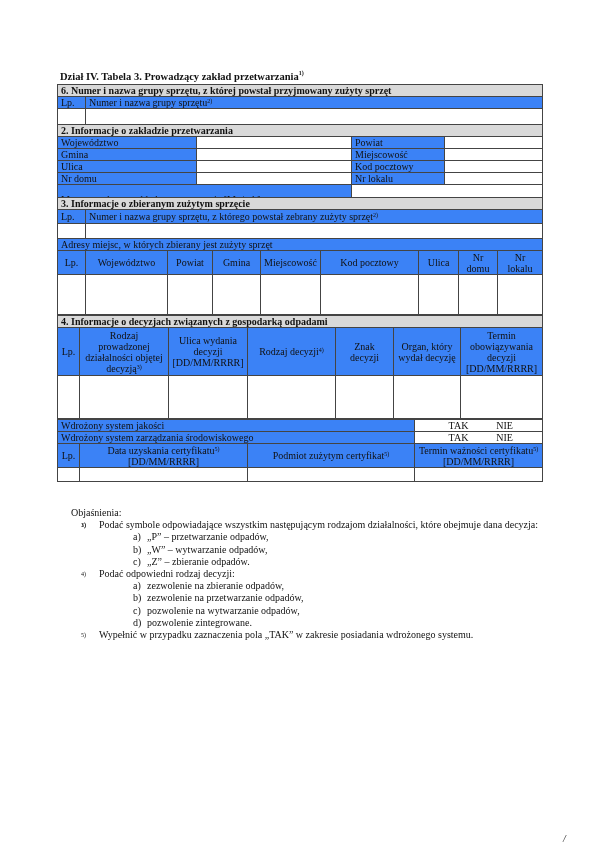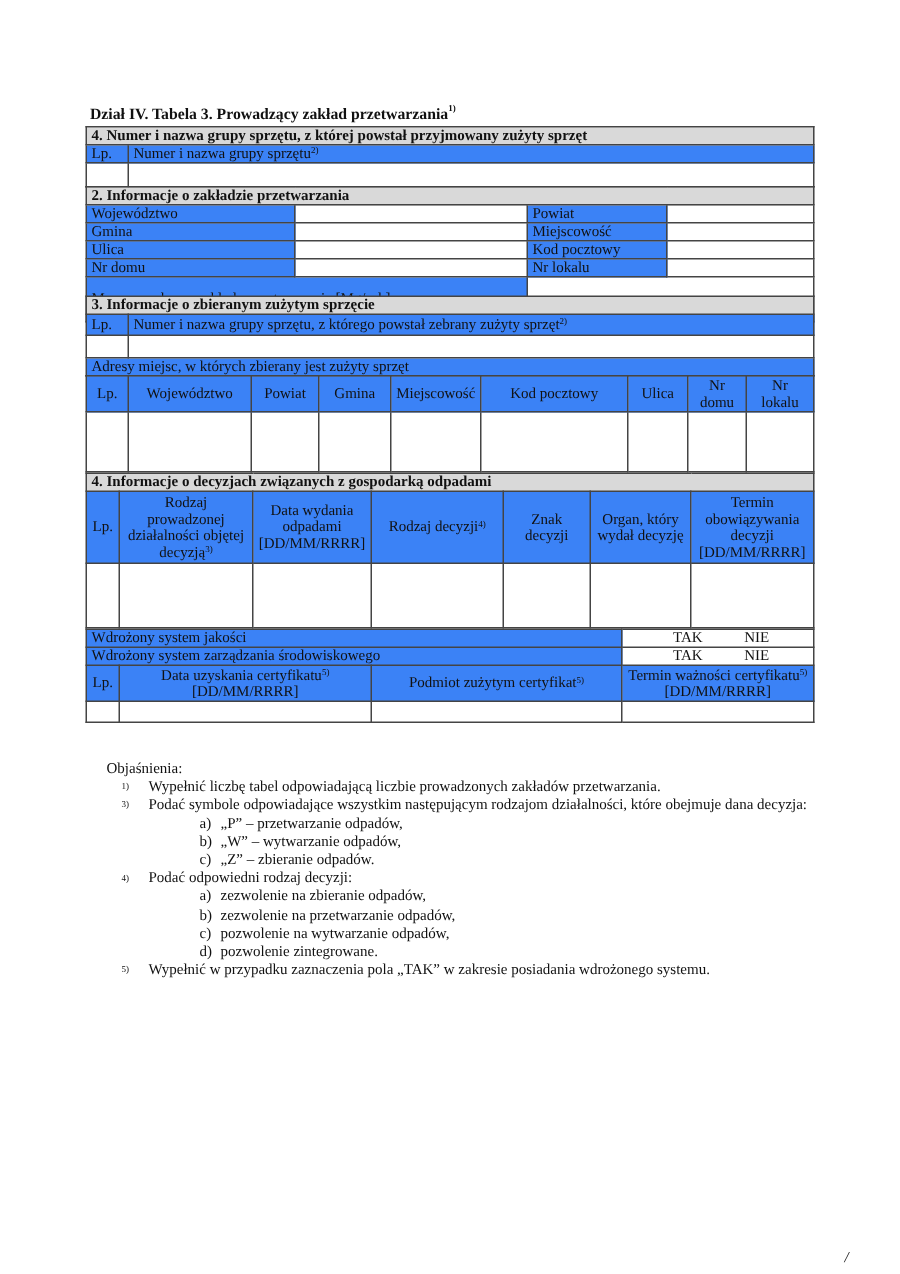--- a/index.html
+++ b/index.html
@@ -23,21 +23,21 @@
 
 <div class="title"><span>Dział IV. Tabela 3. Prowadzący zakład przetwarzania</span><sup>1)</sup></div>
 
 <table style="top:84px;">
   <colgroup>
       <col style="width:28px">
       <col>
     </colgroup>
   <tbody>
       <tr>
-        <td colspan="2" class="sec">4. Numer i nazwa grupy sprzętu, z której powstał przyjmowany zużyty sprzęt</td>
+        <td colspan="2" class="sec">6. Numer i nazwa grupy sprzętu, z której powstał przyjmowany zużyty sprzęt</td>
       </tr>
   <tr style="height:12px">
     <td class="g">Lp.</td>
     <td class="g"><span>Numer i nazwa grupy sprzętu</span><sup>2)</sup></td>
   </tr>
   <tr style="height:16px">
     <td></td>
     <td></td>
   </tr>
 </tbody>
@@ -155,21 +155,21 @@
       <col style="width:67px">
       <col>
   </colgroup>
   <tbody>
       <tr>
         <td colspan="7" class="sec">4. Informacje o decyzjach związanych z gospodarką odpadami</td>
       </tr>
   <tr style="height:48px">
     <td class="g c" style="padding:0 1px"><span>Lp.</span></td>
     <td class="g c"><span>Rodzaj prowadzonej działalności objętej decyzją</span><sup>3)</sup></td>
-    <td class="g c"><span>Data wydania odpadami [DD/MM/RRRR]</span></td>
+    <td class="g c"><span>Ulica wydania decyzji [DD/MM/RRRR]</span></td>
     <td class="g c"><span>Rodzaj decyzji</span><sup>4)</sup></td>
     <td class="g c"><span>Znak decyzji</span></td>
     <td class="g c"><span>Organ, który wydał decyzję</span></td>
     <td class="g c"><span>Termin obowiązywania decyzji [DD/MM/RRRR]</span></td>
   </tr>
   <tr style="height:43px">
     <td></td>
     <td></td>
     <td></td>
     <td></td>
@@ -210,21 +210,21 @@
     <td></td>
     <td></td>
     <td></td>
     <td></td>
   </tr>
 </tbody>
   </table>
 
 <div class="notes">
   <div style="margin-left:-10px">Objaśnienia:</div>
-  <div class="note"><span class="n">1)</span><span>Wypełnić liczbę tabel odpowiadającą liczbie prowadzonych zakładów przetwarzania.</span></div>
+  <div class="note"><span class="n">1)</span></div>
   <div class="note"><span class="n">3)</span><span>Podać symbole odpowiadające wszystkim następującym rodzajom działalności, które obejmuje dana decyzja:</span></div>
   <div class="sub"><span class="l">a)</span><span>„P” – przetwarzanie odpadów,</span></div>
   <div class="sub"><span class="l">b)</span><span>„W” – wytwarzanie odpadów,</span></div>
   <div class="sub"><span class="l">c)</span><span>„Z” – zbieranie odpadów.</span></div>
   <div class="note"><span class="n">4)</span><span>Podać odpowiedni rodzaj decyzji:</span></div>
   <div class="sub"><span class="l">a)</span><span>zezwolenie na zbieranie odpadów,</span></div>
   <div class="sub"><span class="l">b)</span><span>zezwolenie na przetwarzanie odpadów,</span></div>
   <div class="sub"><span class="l">c)</span><span>pozwolenie na wytwarzanie odpadów,</span></div>
   <div class="sub"><span class="l">d)</span><span>pozwolenie zintegrowane.</span></div>
   <div class="note"><span class="n">5)</span><span>Wypełnić w przypadku zaznaczenia pola „TAK” w zakresie posiadania wdrożonego systemu.</span></div>

